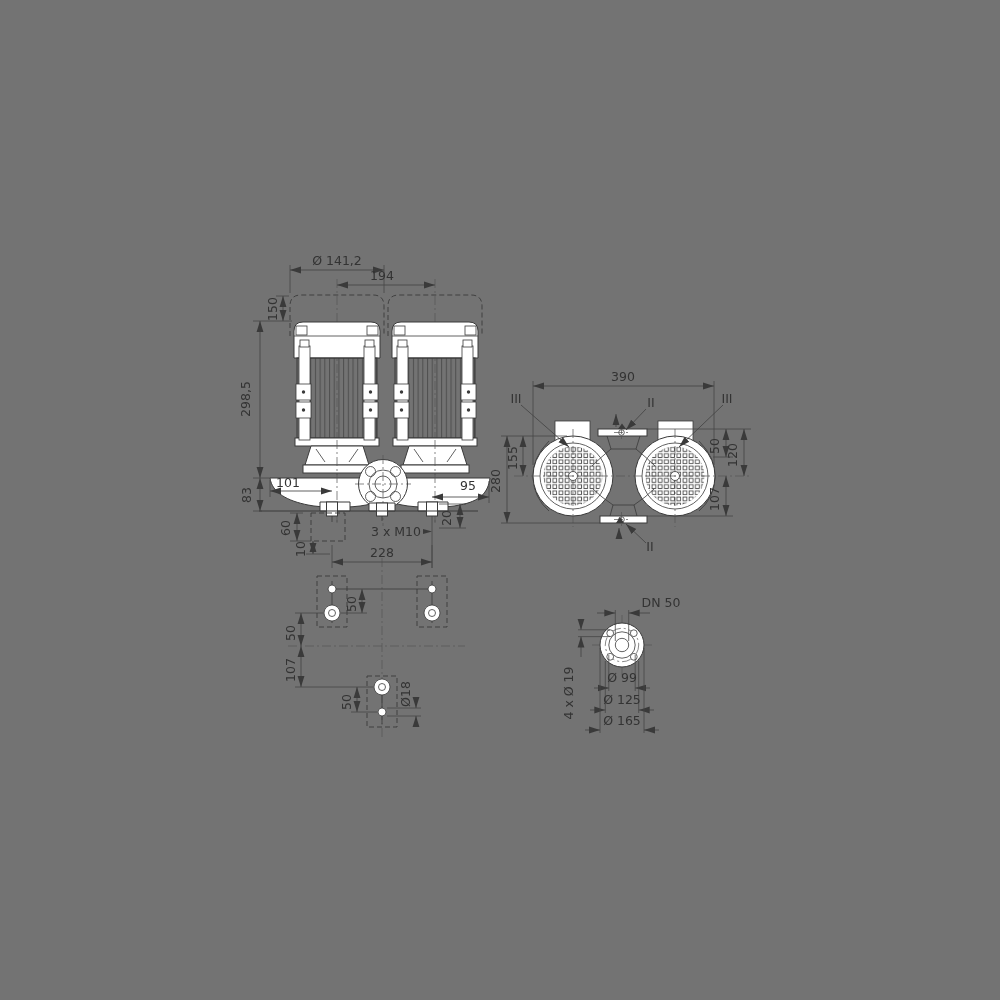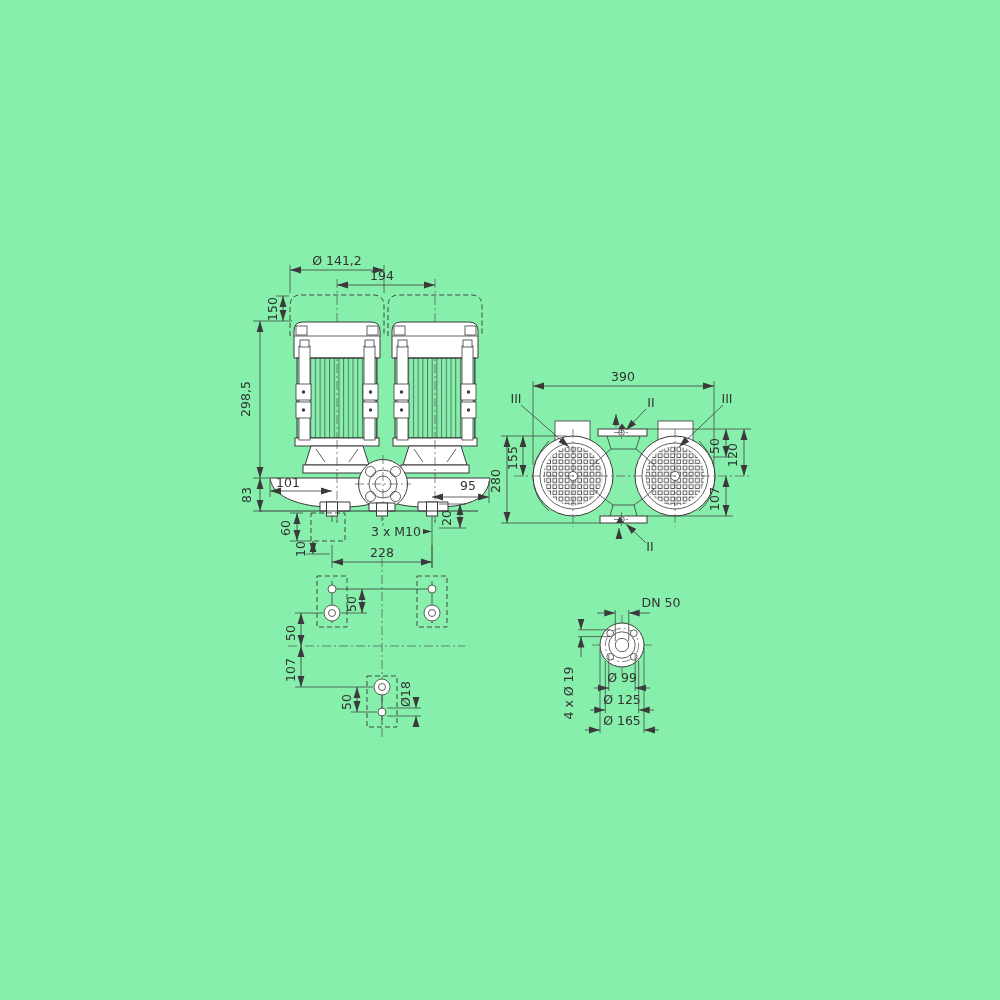--- a/index.html
+++ b/index.html
@@ -1,16 +1,16 @@
 <!DOCTYPE html>
 <html><head>
 <meta charset="utf-8">
 <style>
   html,body{margin:0;padding:0;background:#fff;}
-  #canvas{position:relative;width:1000px;height:1000px;background:#86efac;overflow:hidden;}
+  #canvas{position:relative;width:1000px;height:1000px;background:#737373;overflow:hidden;}
   svg text{font:12.5px "DejaVu Sans", sans-serif;fill:#333;}
   .ol{fill:none;stroke:#3a3a3a;stroke-width:1;}
   .ol2{fill:none;stroke:#3a3a3a;stroke-width:0.8;}
   .wh{fill:#ffffff;stroke:#3a3a3a;stroke-width:1;}
   .wh2{fill:#ffffff;stroke:#3a3a3a;stroke-width:0.8;}
   .dash{fill:none;stroke:#3a3a3a;stroke-width:0.9;stroke-dasharray:5 3;}
   .cl{fill:none;stroke:#555;stroke-width:0.7;stroke-dasharray:9 3 2 3;}
   .ext{fill:none;stroke:#444;stroke-width:0.75;}
   .d2{fill:none;stroke:#444;stroke-width:0.85;marker-start:url(#ar);marker-end:url(#ar);}
   .d1{fill:none;stroke:#444;stroke-width:0.85;marker-end:url(#ar);}

